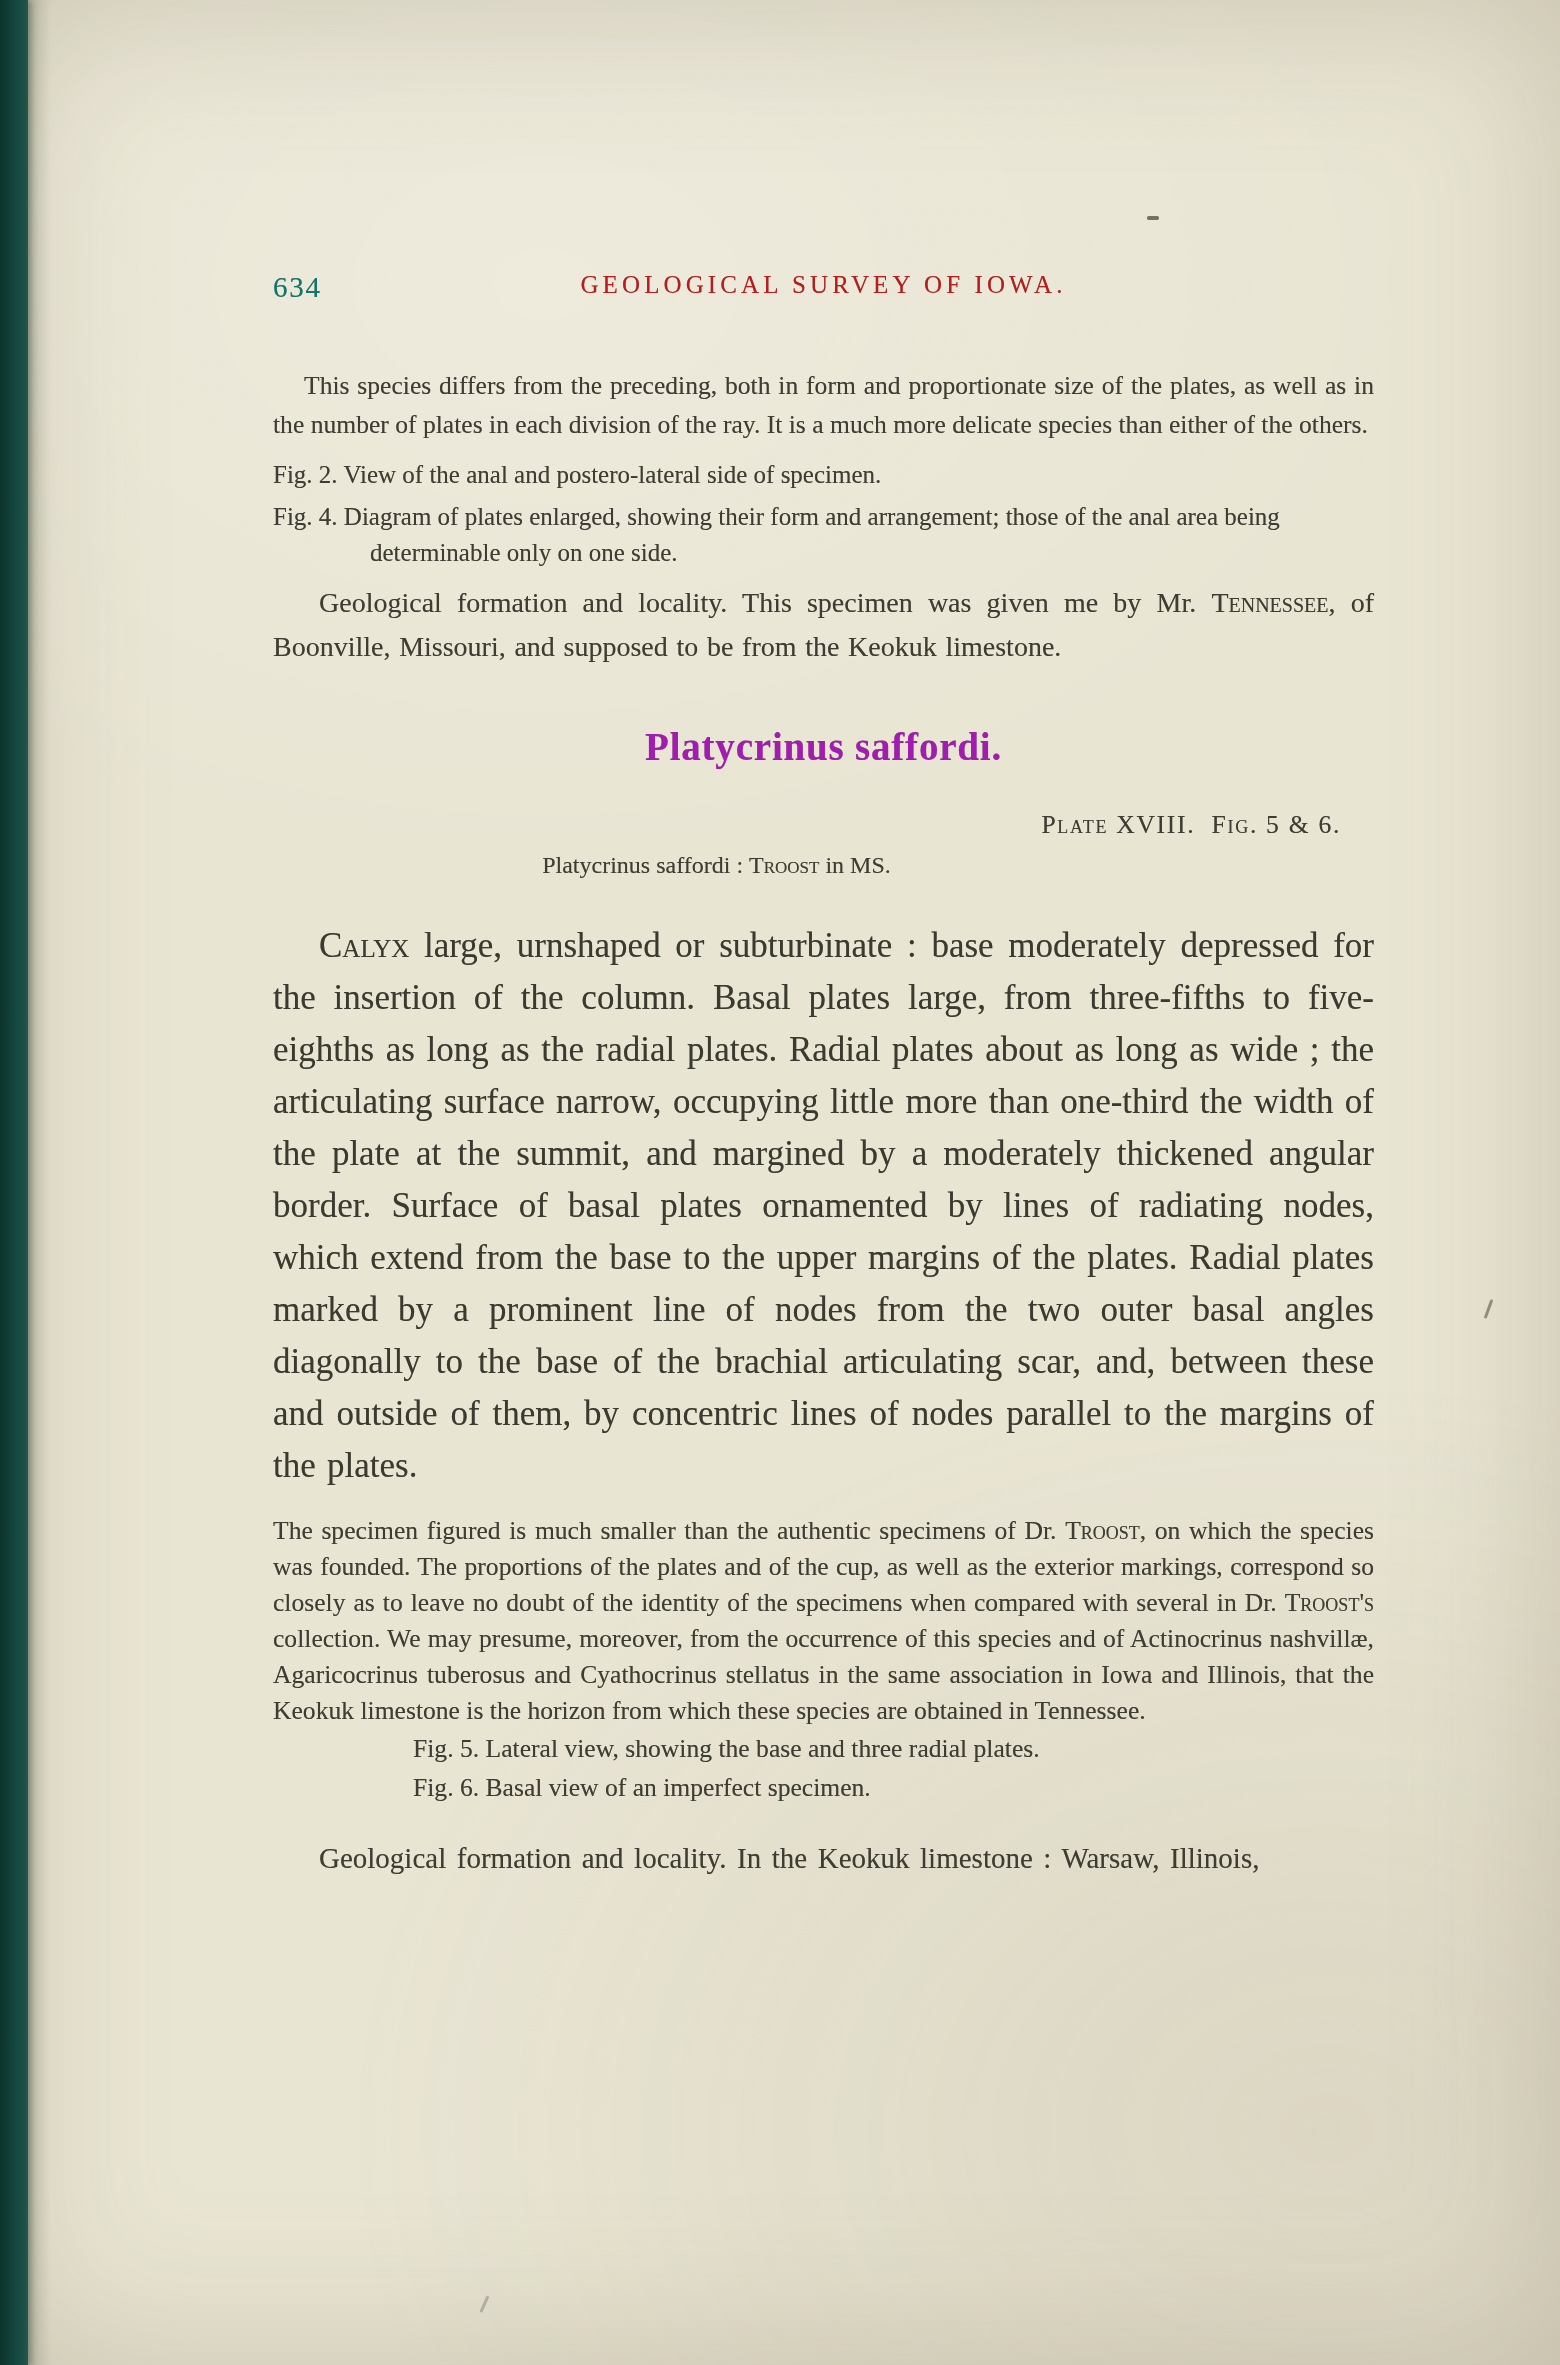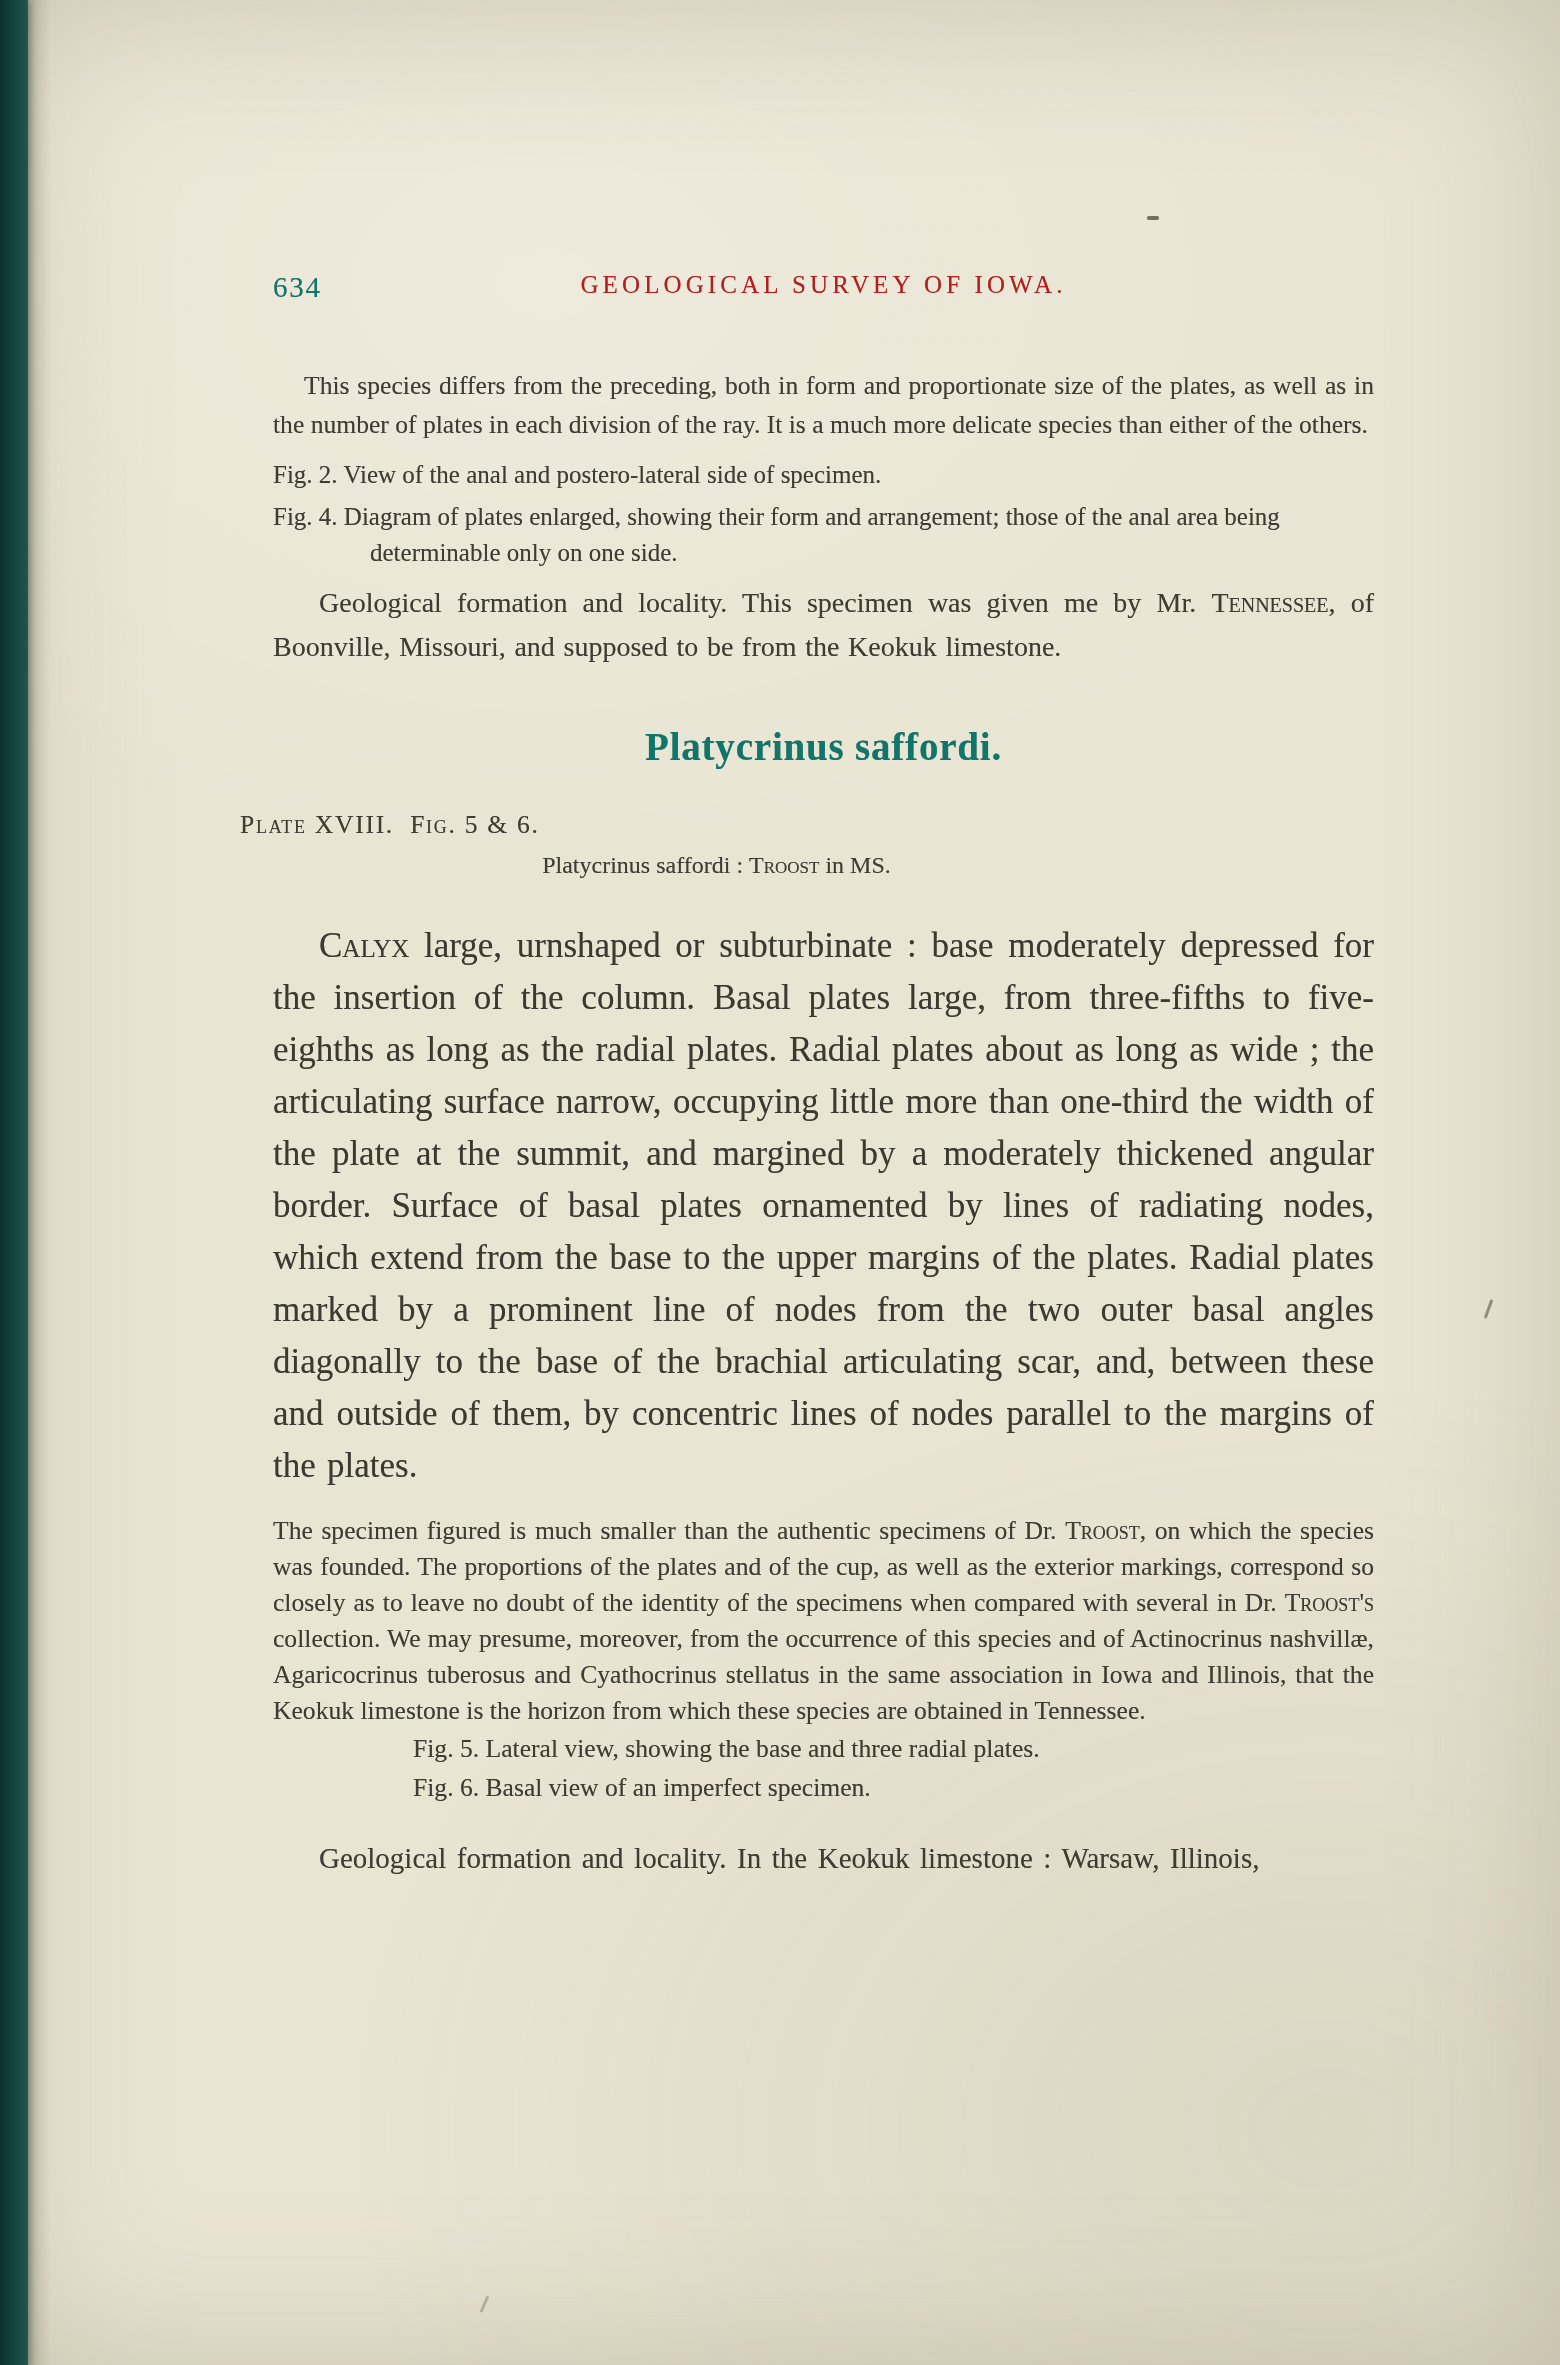--- a/index.html
+++ b/index.html
@@ -37,23 +37,23 @@
   .para { text-align: justify; }
 
   .intro   { margin-top: 59px; font-size: 25.6px; line-height: 39px; text-indent: 31px; }
 
   .figcap  { font-size: 25px; line-height: 36px; padding-left: 97px; text-indent: -97px; text-align: left; }
   .figcap-2 { margin-top: 13.2px; }
   .figcap-4 { margin-top: 5.8px; }
 
   .loc1 { margin-top: 10px; font-size: 28px; line-height: 44px; text-indent: 46px; word-spacing: 1.7px; }
 
-  .species-title { margin: 55px 0 0 0; text-align: center; font-size: 39px; font-weight: 700; letter-spacing: 0.8px; color: #0f766e; }
+  .species-title { margin: 55px 0 0 0; text-align: center; font-size: 39px; font-weight: 700; letter-spacing: 0.8px; color: #a21caf; }
 
-  .plate-line { margin-top: 41px; text-align: left; font-size: 25.6px; font-variant: small-caps;
+  .plate-line { margin-top: 41px; text-align: right; font-size: 25.6px; font-variant: small-caps;
                 letter-spacing: 1.7px; white-space: pre-wrap; transform: translateX(-33px); }
 
   .syn-line { margin-top: 11.6px; text-align: center; font-size: 24px; transform: translateX(-107px); }
 
   .description { margin-top: 41px; font-size: 35px; line-height: 52px; text-indent: 46px; word-spacing: 2.5px; color: #3b3a30; }
 
   .remarks { margin-top: 21.5px; font-size: 25.6px; line-height: 36px; }
 
   .figs-bottom { margin-left: 140px; font-size: 25.6px; line-height: 39px; }
 

